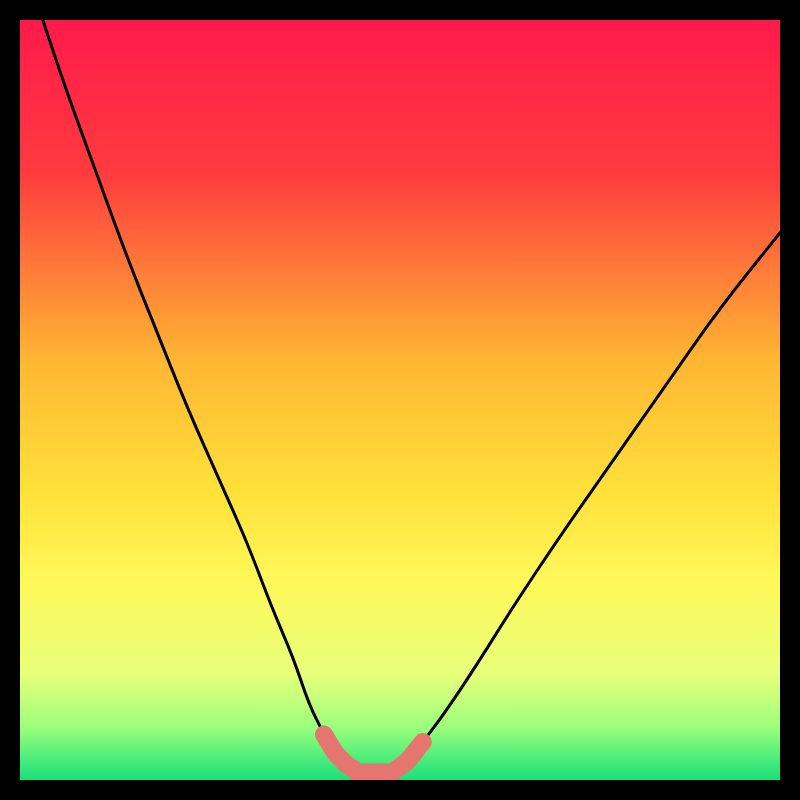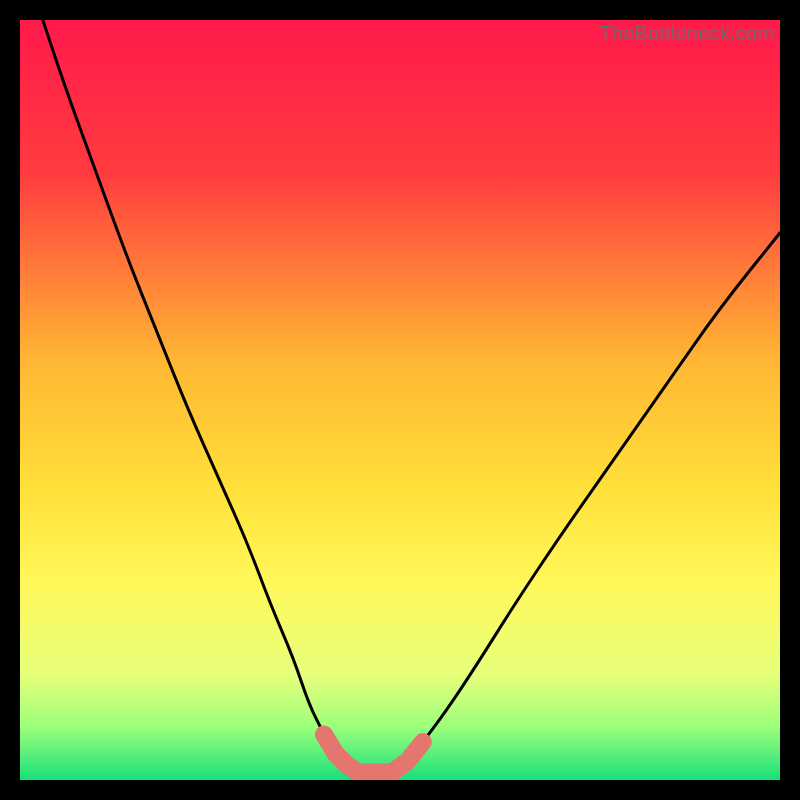--- a/index.html
+++ b/index.html
@@ -35,21 +35,20 @@
     font-weight: 500;
     letter-spacing: 0.2px;
     z-index: 10;
   }
   svg { display: block; }
 </style>
 </head>
 <body>
 
 <div class="frame">
-  <div class="watermark">TheBottleneck.com</div>
   <svg class="plot" viewBox="0 0 760 760">
     <defs>
       <linearGradient id="bg-grad" x1="0" y1="0" x2="0" y2="1">
           <stop offset="0%" stop-color="#ff1a4b"></stop>
           <stop offset="20%" stop-color="#ff3b3f"></stop>
           <stop offset="45%" stop-color="#ffb733"></stop>
           <stop offset="62%" stop-color="#ffe13a"></stop>
           <stop offset="74%" stop-color="#fff85a"></stop>
           <stop offset="86%" stop-color="#e8ff7a"></stop>
           <stop offset="93%" stop-color="#9cff7c"></stop>

